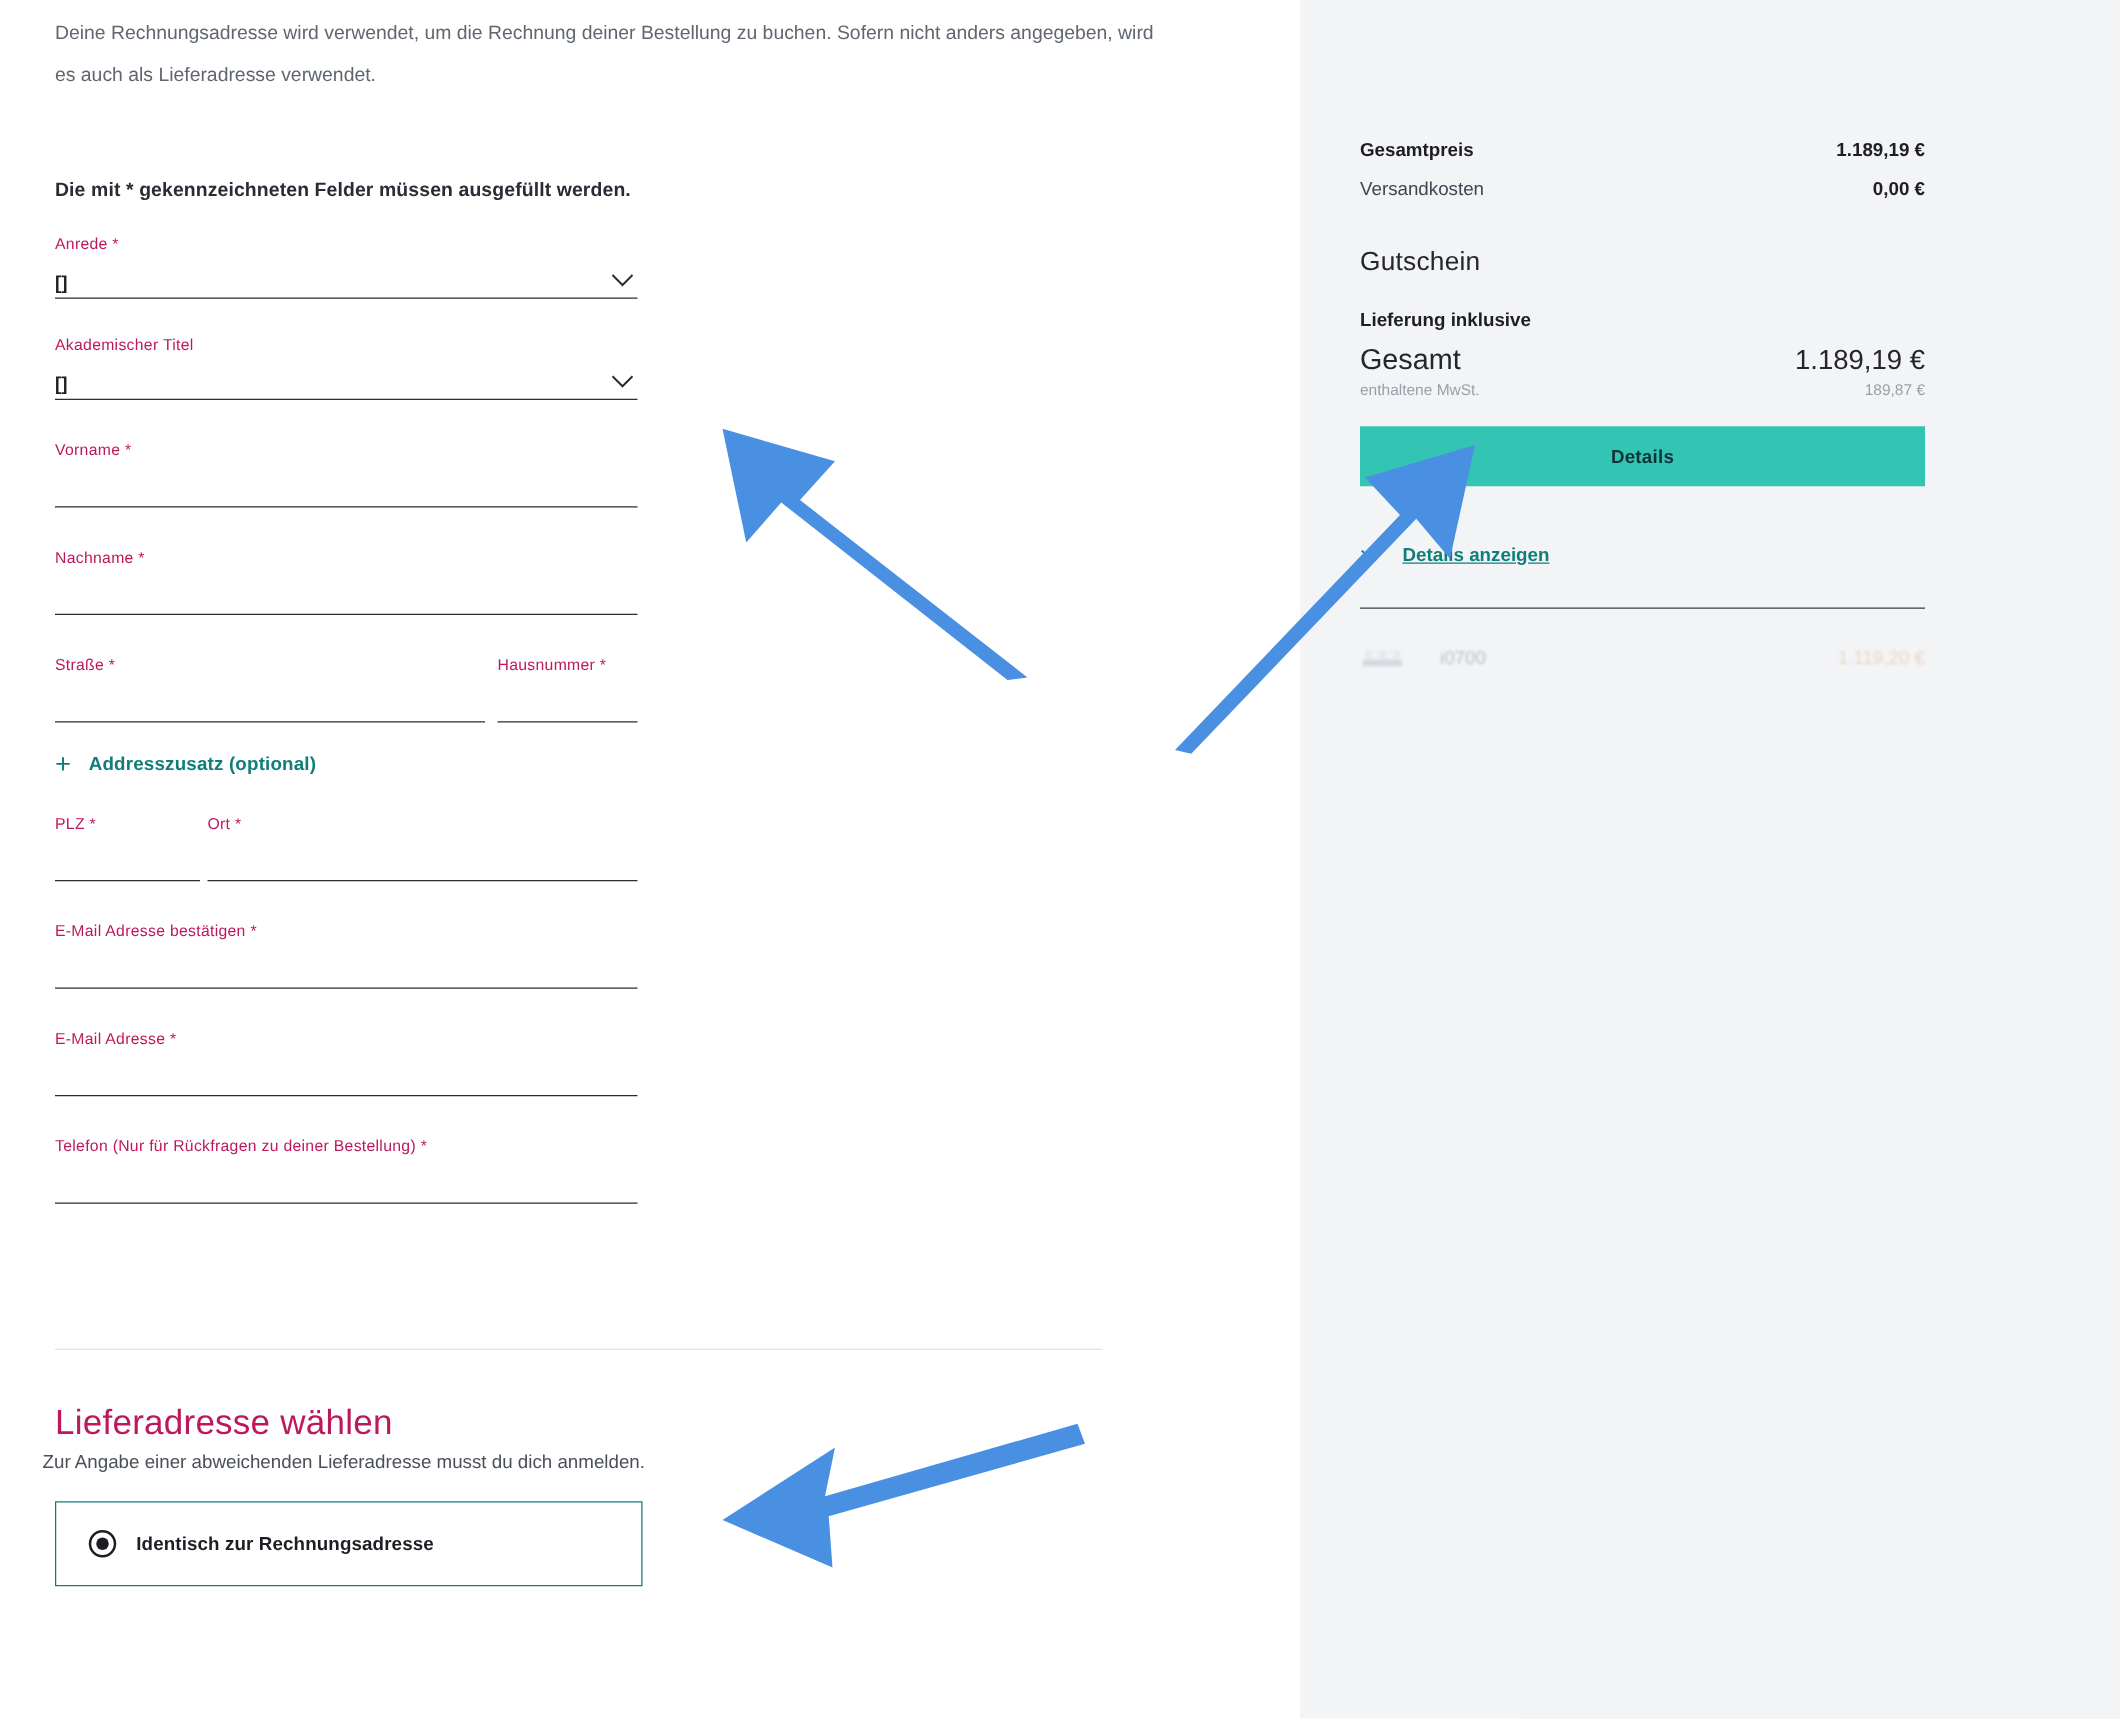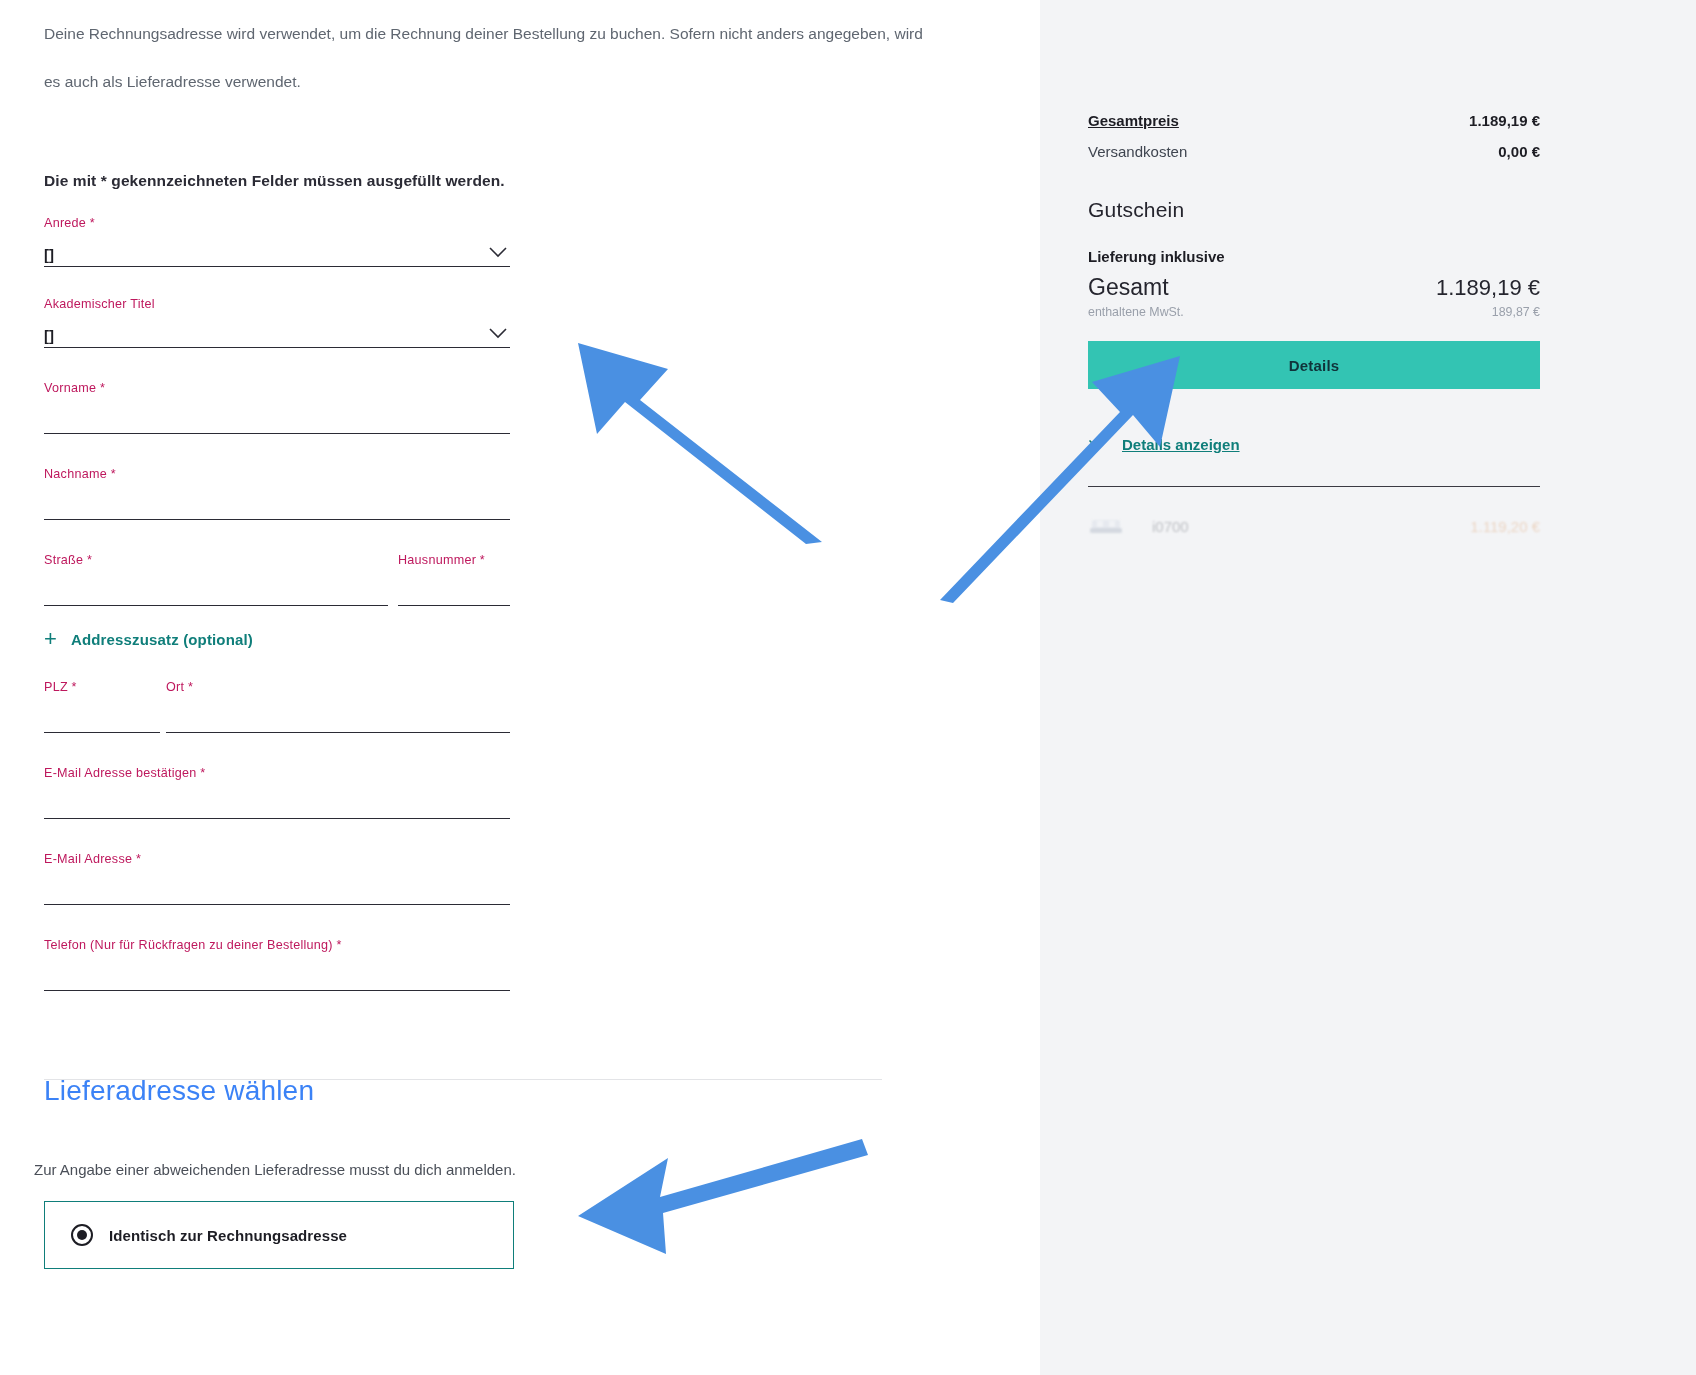--- a/index.html
+++ b/index.html
@@ -36,21 +36,21 @@
 
   
   .form-wrap {
     position: absolute;
     left: 44px;
     top: 0;
     width: 940px;
   }
   .intro {
     font-size: 15.5px;
-    line-height: 48px;
+    line-height: 34px;
     color: #5f6670;
     padding-top: 10px;
     max-width: 880px;
     font-weight: 400;
   }
   .required-note {
     margin-top: 66px;
     font-size: 15.5px;
     color: #2b2b35;
     font-weight: 600;
@@ -137,24 +137,24 @@
     position: absolute;
     left: 44px;
     top: 1079px;
     width: 838px;
     border-top: 1px solid #e3e4e7;
   }
 
   .section-title {
     position: absolute;
     left: 44px;
-    top: 1075px;
+    top: 1122px;
     font-size: 28px;
     font-weight: 400;
-    color: #3b82f6;
+    color: #be185d;
     letter-spacing: .2px;
   }
   .section-sub {
     position: absolute;
     left: 34px;
     top: 1161px;
     font-size: 15px;
     color: #4a4f58;
   }
   .radio-box {
@@ -200,21 +200,20 @@
     justify-content: space-between;
     align-items: baseline;
   }
   .sum-row.total-price { margin-top: 112px; }
   .sum-row.shipping    { margin-top: 14px; }
 
   .lbl-bold {
     font-size: 15px;
     font-weight: 700;
     color: #1d1d24;
-    text-decoration: underline;
   }
   .lbl-normal {
     font-size: 15px;
     font-weight: 400;
     color: #3f4550;
   }
   .val-bold {
     font-size: 15px;
     font-weight: 700;
     color: #1d1d24;

